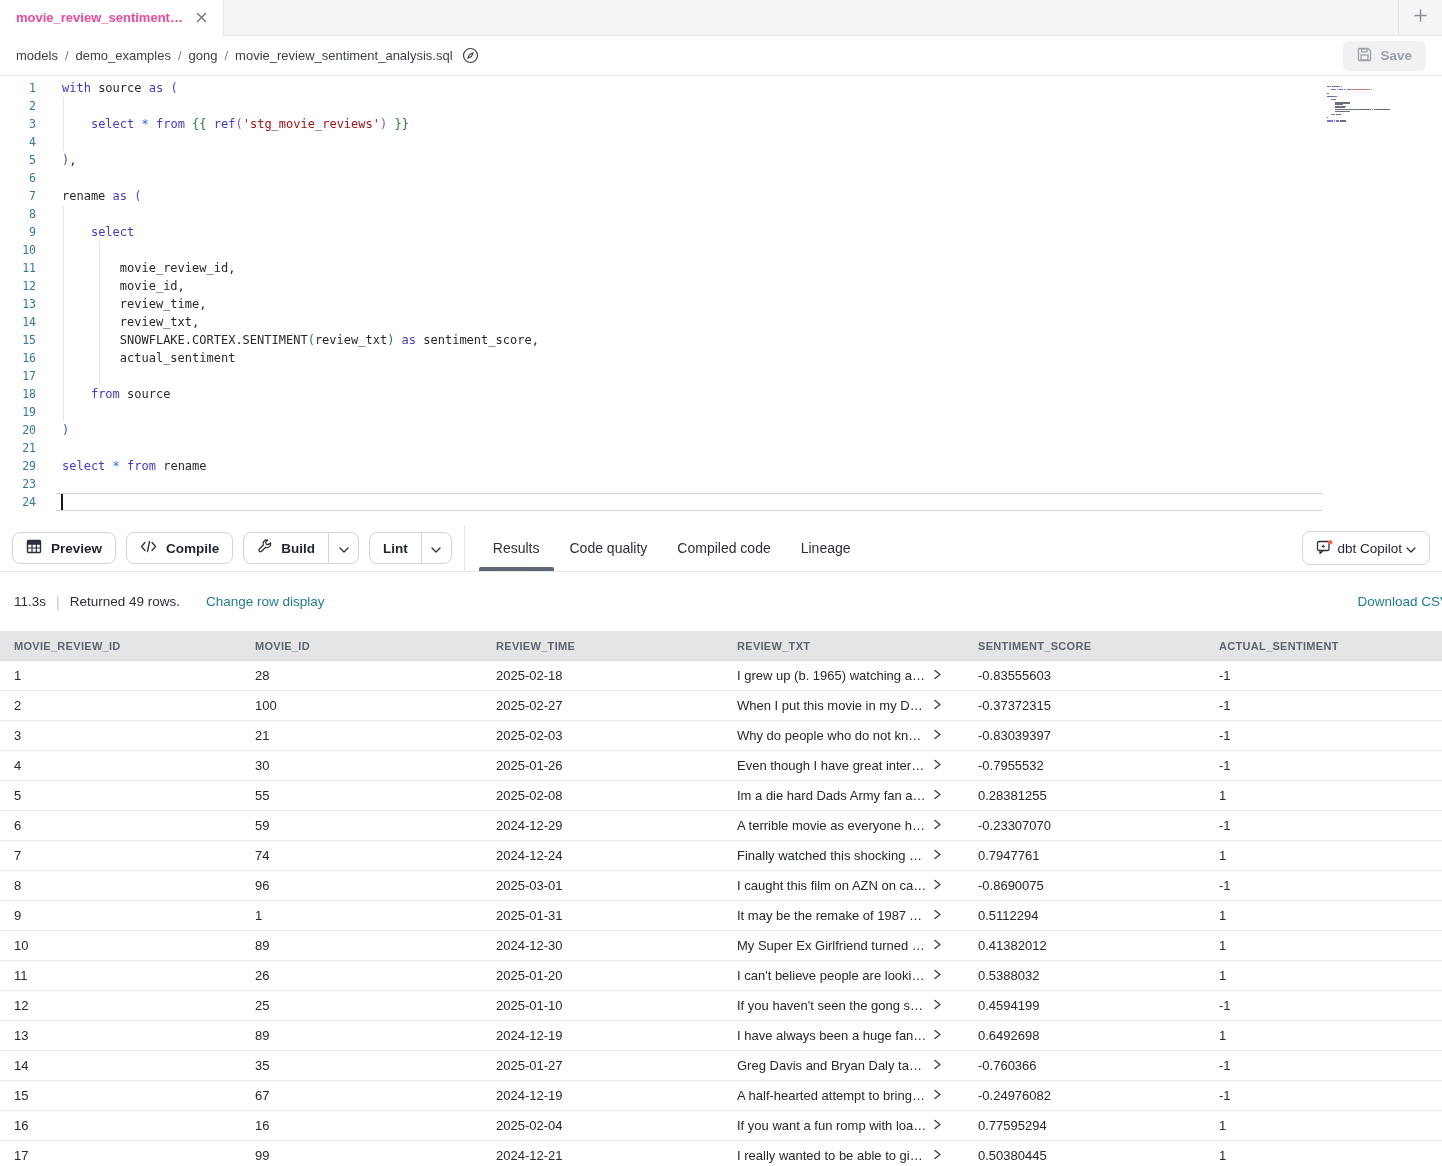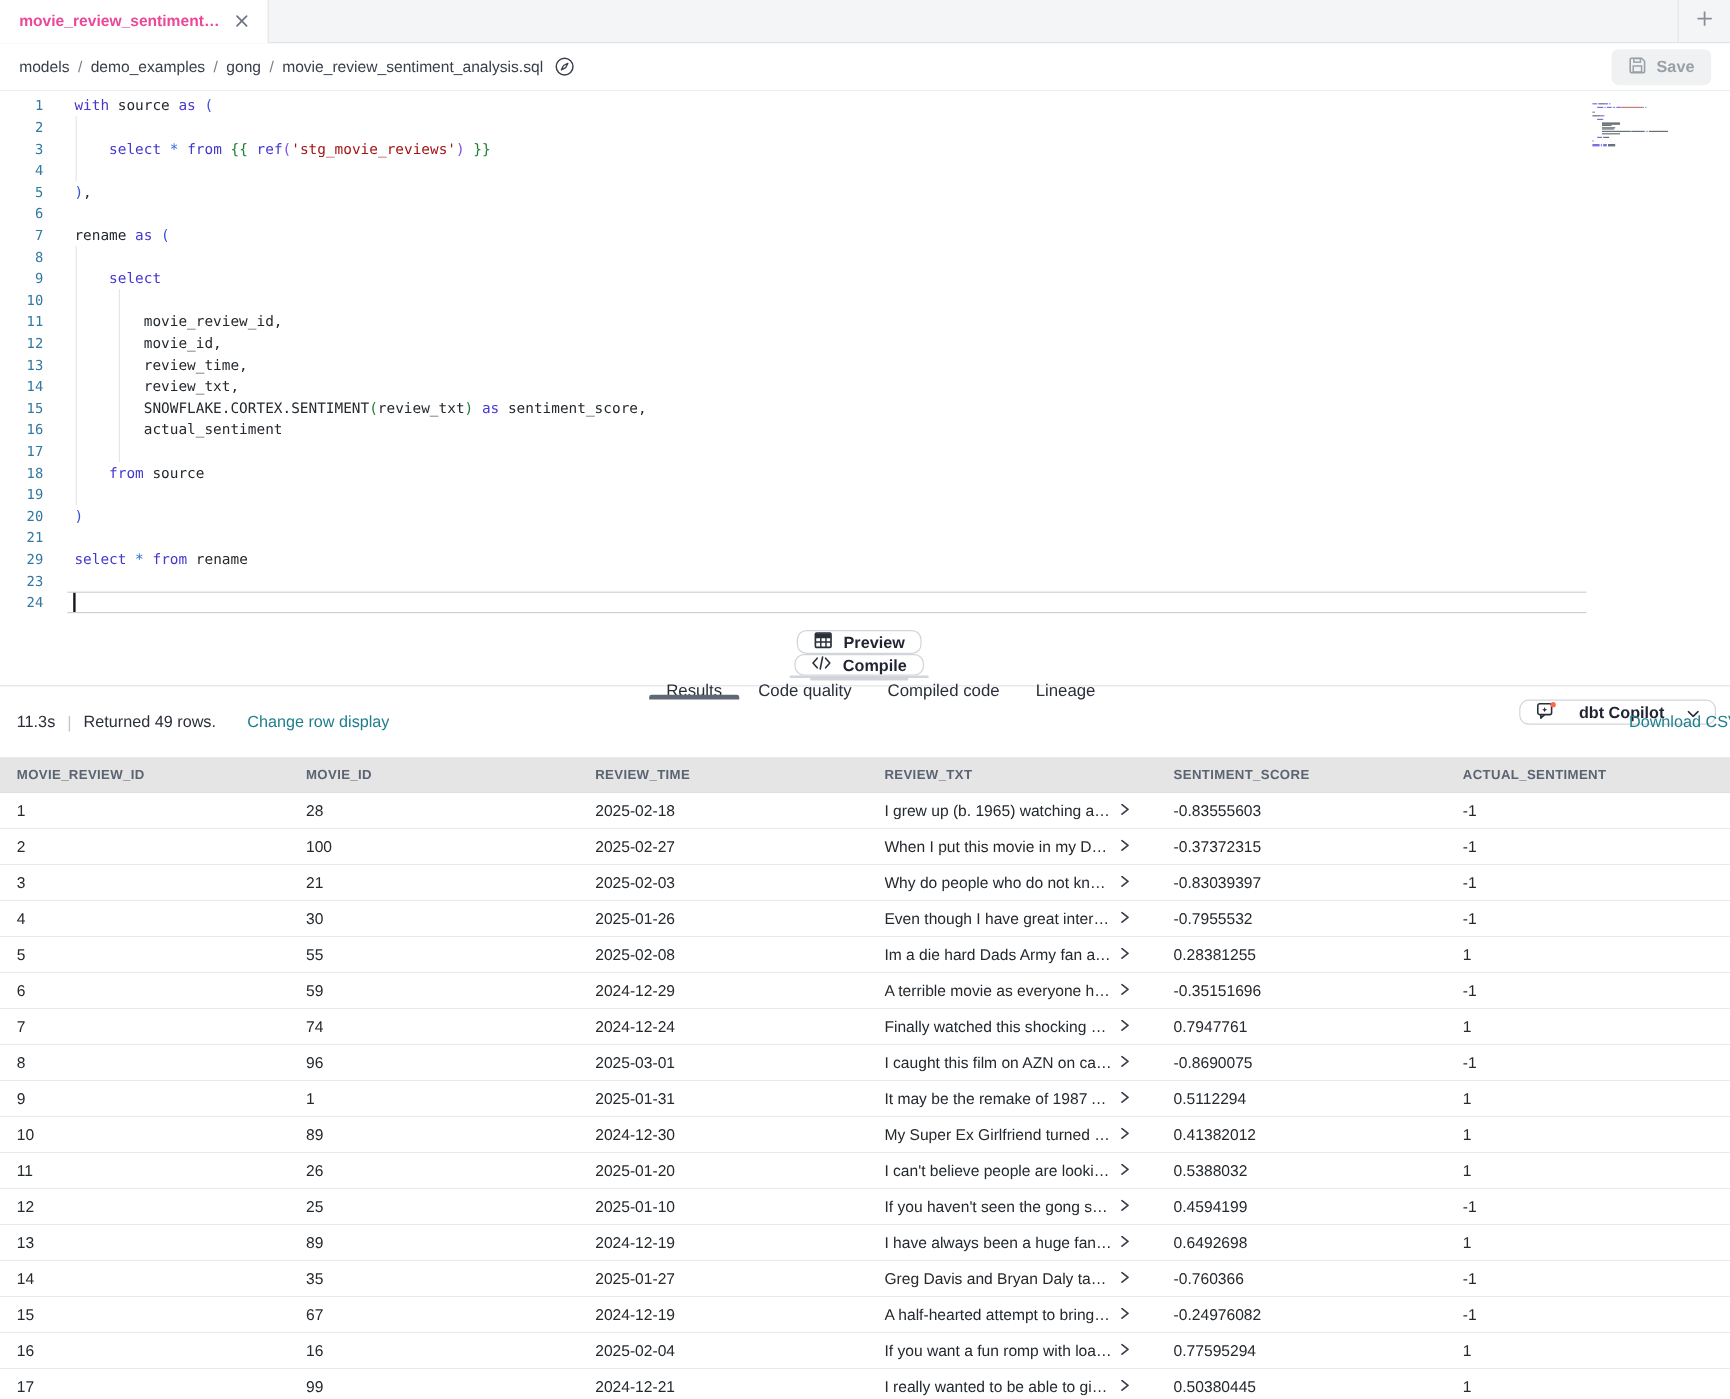--- a/index.html
+++ b/index.html
@@ -43,39 +43,39 @@
   .tx  { color:#24292e; }
   .guide { position:absolute; top:0; bottom:0; width:1px; background:#e4e7ea; }
   .code-line.active .abox { position:absolute; left:56px; right:120px; top:0; bottom:0;
                             border-top:1px solid #ccd1d8; border-bottom:1px solid #ccd1d8; }
   .code-line.active .cursor { position:absolute; left:61px; top:1px; width:1.5px; height:16px; background:#15181d; }
   .minimap { position:absolute; top:10px; right:45px; width:70px; }
   .mm-line { height:1.65px; white-space:nowrap; font-size:0; }
   .mm-seg { display:inline-block; height:1.15px; vertical-align:top; }
 
   
-  .toolbar { height:47px; display:flex; align-items:center; padding:0 12px; border-bottom:1px solid #e2e4e8;flex-direction:column; }
+  .toolbar { height:47px; display:flex; align-items:center; padding:0 12px; border-bottom:1px solid #e2e4e8; }
   .tb-btn, .tb-split { font-family:inherit; }
   .tb-btn { display:flex; align-items:center; gap:9px; height:32px; padding:0 13px; background:#fff;
             border:1px solid #d1d5db; border-radius:8px; font-size:13.5px; font-weight:600; color:#1f2430;
             margin-right:10px; cursor:pointer; }
   .tb-split { display:flex; align-items:stretch; height:32px; border:1px solid #d1d5db; border-radius:8px;
               overflow:hidden; margin-right:10px; background:#fff; }
   .tb-split .main { display:flex; align-items:center; gap:9px; padding:0 13px; font-size:13.5px;
                     font-weight:600; color:#1f2430; cursor:pointer; }
   .tb-split .caret { width:30px; border-left:1px solid #d1d5db; display:flex; align-items:center;
                      justify-content:center; cursor:pointer; }
   .tb-divider { width:1px; align-self:stretch; background:#e2e4e8; margin:0 2px; }
   .tb-tabs { display:flex; gap:30px; margin-left:26px; height:100%; align-items:stretch; }
   .tb-tab { display:flex; align-items:center; font-size:14px; color:#2a2f3a; position:relative; cursor:pointer; }
   .tb-tab.active::after { content:""; position:absolute; left:-14px; right:-14px; bottom:0; height:4px;
                           background:#5f6877; border-radius:2px 2px 0 0; }
-  .copilot-btn { margin-left:auto; display:flex; align-items:center; gap:19px; height:34px; padding:0 13px;
+  .copilot-btn { margin-left:auto; display:flex; align-items:center; gap:4px; height:34px; padding:0 13px;
                  background:#fff; border:1px solid #d1d5db; border-radius:8px; font-size:13.5px;
-                 font-weight:700; color:#1f2430; cursor:pointer; }
+                 font-weight:400; color:#1f2430; cursor:pointer; }
 
   
   .statusbar { height:59px; display:flex; align-items:center; padding-left:14px; font-size:13.5px; color:#2a2f3a; }
   .status-sep { color:#c3c7cd; margin:0 10px; font-size:14px; }
   .link { color:#1f7e8d; cursor:pointer; }
   .change-link { margin-left:26px; }
   .download-link { margin-left:auto; margin-right:-7px; white-space:nowrap; }
 
   
   .thead { display:flex; height:30px; align-items:center; background:#e5e5e5; border-bottom:1px solid #dcdfe3; }
@@ -464,21 +464,21 @@
           <div class="td">59</div>
           <div class="td">2024-12-29</div>
           <div class="td review">
             <span class="rtext">A terrible movie as everyone has said. …</span>
             <button class="expand">
               <span><svg width="9" height="11" viewBox="0 0 9 11">
                   <path d="M2 1.5 L7 5.5 L2 9.5" fill="none" stroke="#3a3f4a" stroke-width="1.4" stroke-linecap="round" stroke-linejoin="round"></path>
                 </svg></span>
             </button>
           </div>
-          <div class="td">-0.35151696</div>
+          <div class="td">-0.23307070</div>
           <div class="td">-1</div>
         </div>
         <div class="trow">
           <div class="td">7</div>
           <div class="td">74</div>
           <div class="td">2024-12-24</div>
           <div class="td review">
             <span class="rtext">Finally watched this shocking movie la…</span>
             <button class="expand">
               <span><svg width="9" height="11" viewBox="0 0 9 11">

